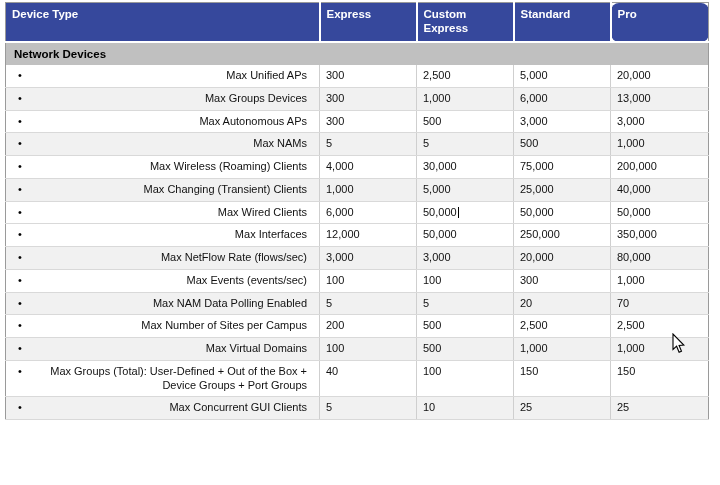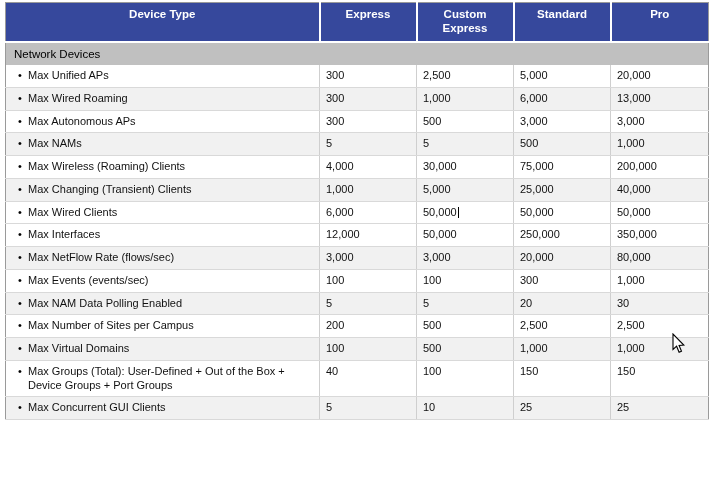--- a/index.html
+++ b/index.html
@@ -35,41 +35,41 @@
   table.spec col.c-feature { width: 314px; }
   table.spec col.c-val     { width: 97px; }
   table.spec col.c-val-wide{ width: 98px; }
 
   
   thead th {
     background: #36489c;
     color: #ffffff;
     font-weight: bold;
     font-size: 11.5px;
-    text-align: center;
+    text-align: left;
     vertical-align: top;
     padding: 5px 6px 6px 6px;
     height: 25px;
     border-right: 2px solid #ffffff;
     border-bottom: 2px solid #ffffff;
     line-height: 1.18;
     white-space: normal;
   }
-  thead th.last { border-right: none; }
+  thead th.last { border-right: none; border-radius: 8px; }
   thead th sup.star {
     font-size: 12px;
     line-height: 0;
     position: relative;
     top: -1px;
   }
 
   
   tr.section td {
     background: #c0c0c0;
-    font-weight: normal;
+    font-weight: bold;
     font-size: 11.5px;
     color: #000000;
     padding: 3px 0 3px 8px;
     border: none;
     height: 16px;
   }
 
   
   tr.data td {
     border-right: 1px solid #cfcfcf;
@@ -95,20 +95,21 @@
     flex: 0 0 auto;
     width: 16px;
     text-align: center;
     font-size: 11px;
     line-height: 1.25;
     color: #000000;
   }
   td.feature .ftext {
     flex: 1 1 auto;
     padding-right: 6px;
+    text-align: right;
   }
 
   td.value { position: relative; margin-top: 32px; }
 
   
   .caret {
     display: inline-block;
     width: 1px;
     height: 11px;
     background: #000000;
@@ -160,21 +161,21 @@
           </td>
           <td class="value"><span>300</span></td>
           <td class="value"><span>2,500</span></td>
           <td class="value"><span>5,000</span></td>
           <td class="value last"><span>20,000</span></td>
         </tr>
         <tr class="data even">
           <td class="feature">
             <div class="bullet-row">
               <span class="bullet">•</span>
-              <span class="ftext">Max Wired Roaming</span>
+              <span class="ftext">Max Groups Devices</span>
             </div>
           </td>
           <td class="value"><span>300</span></td>
           <td class="value"><span>1,000</span></td>
           <td class="value"><span>6,000</span></td>
           <td class="value last"><span>13,000</span></td>
         </tr>
         <tr class="data odd">
           <td class="feature">
             <div class="bullet-row">
@@ -274,21 +275,21 @@
         <tr class="data even">
           <td class="feature">
             <div class="bullet-row">
               <span class="bullet">•</span>
               <span class="ftext">Max NAM Data Polling Enabled</span>
             </div>
           </td>
           <td class="value"><span>5</span></td>
           <td class="value"><span>5</span></td>
           <td class="value"><span>20</span></td>
-          <td class="value last"><span>30</span></td>
+          <td class="value last"><span>70</span></td>
         </tr>
         <tr class="data odd">
           <td class="feature">
             <div class="bullet-row">
               <span class="bullet">•</span>
               <span class="ftext">Max Number of Sites per Campus</span>
             </div>
           </td>
           <td class="value"><span>200</span></td>
           <td class="value"><span>500</span></td>

